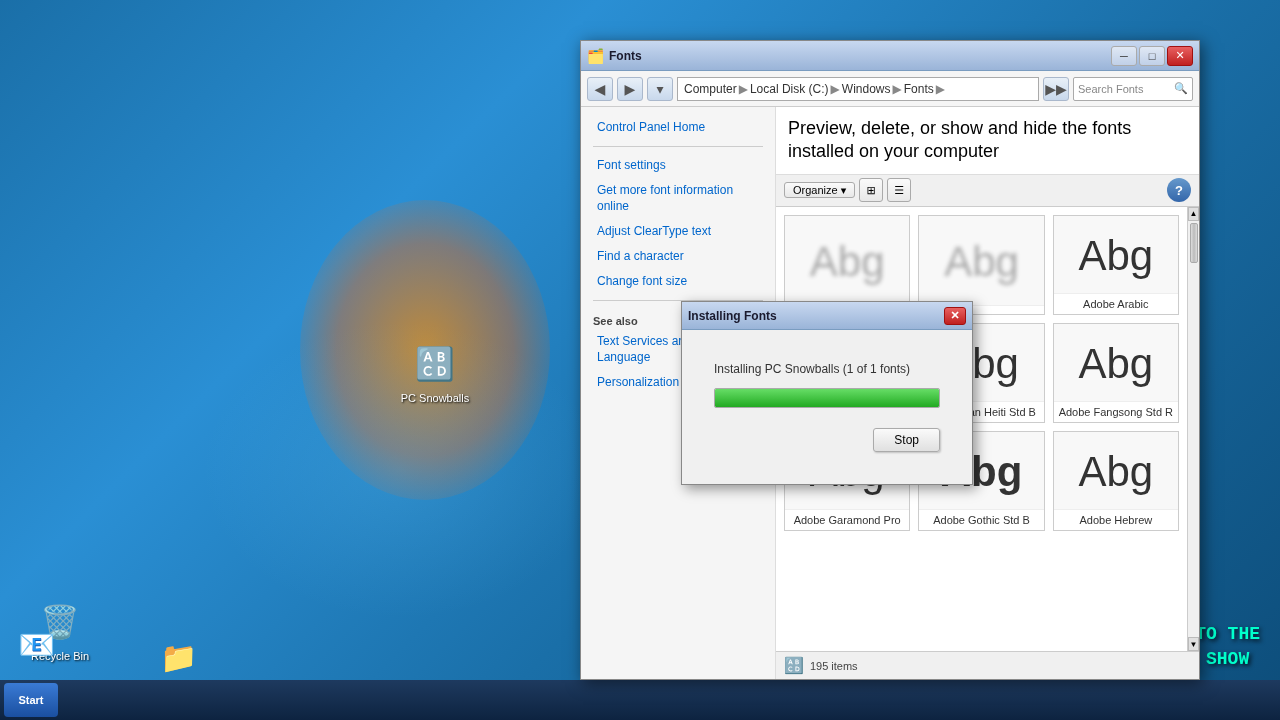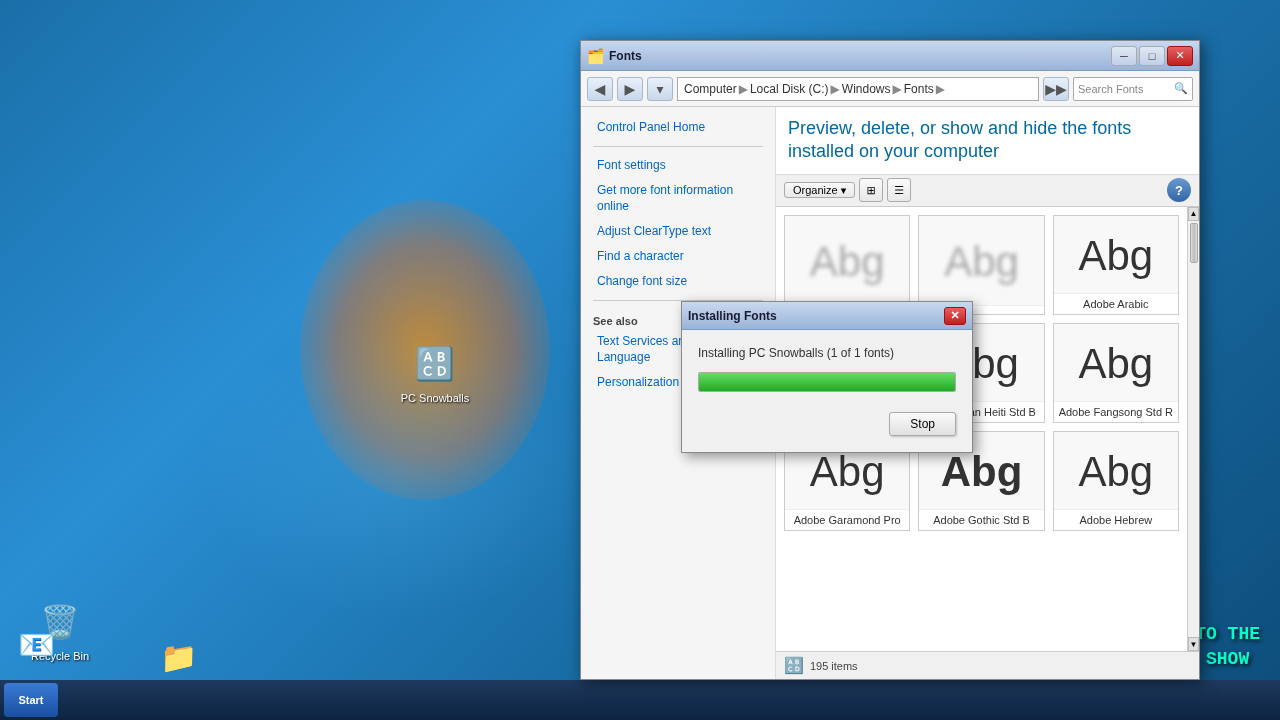--- a/index.html
+++ b/index.html
@@ -244,21 +244,21 @@
 
     
     .content-header {
       padding: 10px 12px;
       background: white;
       border-bottom: 1px solid #ddd;
       flex-shrink: 0;
     }
     .content-title {
       font-size: 18px;
-      color: #0369a1;
+      color: #000000;
       line-height: 1.3;
       font-weight: normal;
     }
 
     
     .toolbar {
       height: 32px;
       background: #f0f0f0;
       border-bottom: 1px solid #ccc;
       display: flex;
@@ -403,21 +403,21 @@
       border: 1px solid #a01010;
       border-radius: 3px;
       cursor: pointer;
       display: flex;
       align-items: center;
       justify-content: center;
       font-size: 11px;
       font-weight: bold;
     }
     .dialog-body {
-      padding: 16px;
+      padding: 32px;
       border-radius: 6px;
     }
     .dialog-message {
       font-size: 12px;
       color: #333;
       margin-bottom: 12px;
     }
     .progress-bar-track {
       width: 100%;
       height: 20px;

